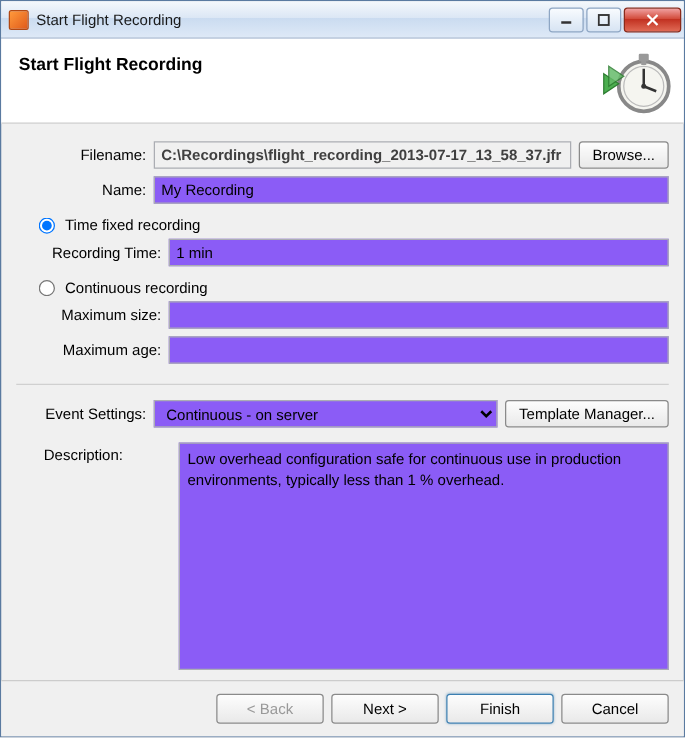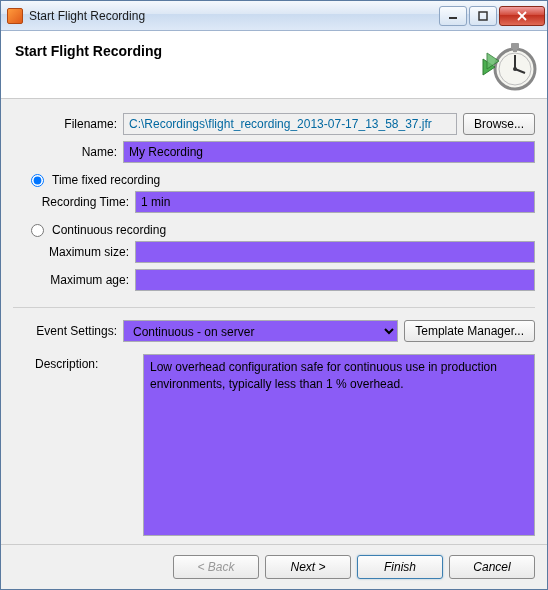--- a/index.html
+++ b/index.html
@@ -104,25 +104,26 @@
 input[type=text], .readonly-input, select, textarea {
   font-family: inherit;
   font-size: 12px;
   border: 1px solid #abadb3;
   padding: 3px 5px;
   background: #8b5cf6;
   height: 22px;
 }
 .readonly-input {
   background: #f0f0f0;
-  color: #0369a1;
+  color: #404040;
   overflow: hidden;
   white-space: nowrap;
   text-overflow: clip;
   line-height: 14px;
+  font-weight: bold;
 }
 input[type=text] { flex: 1; }
 .readonly-input { flex: 1; }
 .btn {
   height: 22px;
   padding: 0 10px;
   border: 1px solid #8a8a8a;
   border-radius: 3px;
   background: linear-gradient(to bottom, #fdfdfd 0%, #e9e9e9 100%);
   cursor: pointer;
@@ -171,21 +172,21 @@
 }
 
 .footer {
   border-top: 1px solid #ccc;
   padding: 10px 12px;
   display: flex;
   justify-content: flex-end;
   gap: 6px;
   background: #f0f0f0;
 }
-.footer .btn { width: 86px; height: 24px; font-style: italic; }
+.footer .btn { width: 86px; height: 24px; }
 </style>
 </head>
 <body>
 
 <div class="window">
 
   <div class="titlebar">
     <div class="app-icon"></div>
     <div class="title">Start Flight Recording</div>
     <div class="win-controls">

